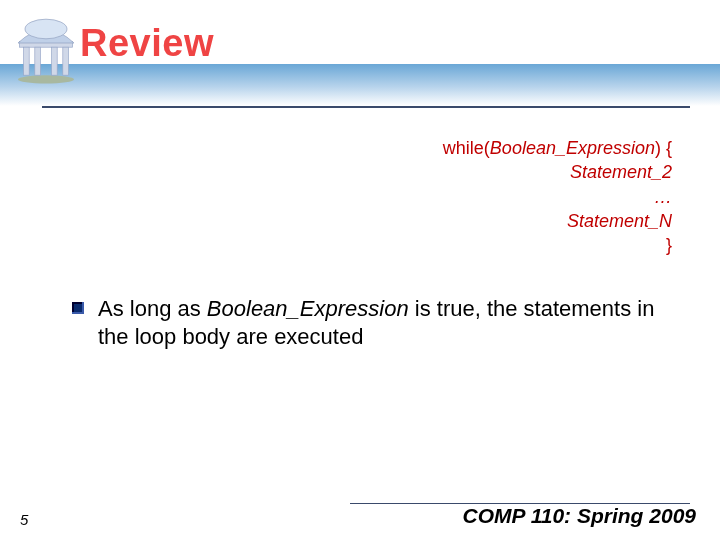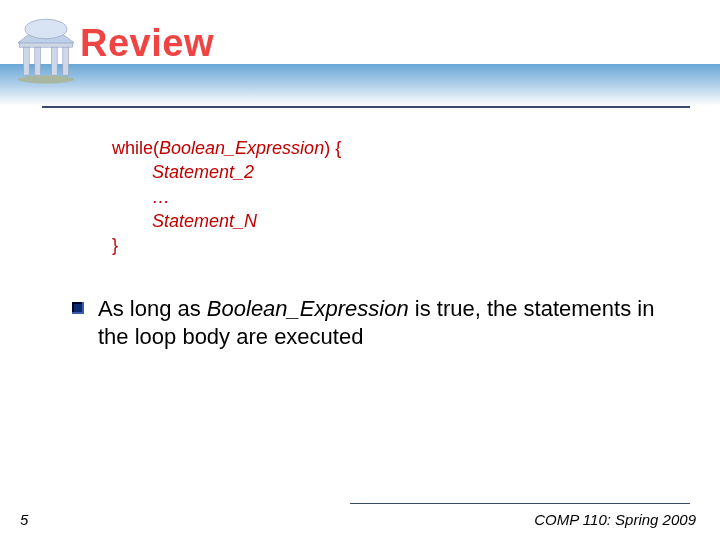--- a/index.html
+++ b/index.html
@@ -81,20 +81,21 @@
     box-shadow: inset -2px -2px 0 #3a5aaa, inset 2px 2px 0 #000030;
   }
   .bold { font-weight: 700; }
   .italic { font-style: italic; }
   
   .code {
     margin: 6px 0 18px 40px;
     font-size: 18px;
     line-height: 1.35;
     font-family: Verdana, Arial, sans-serif;
+    text-align: right;
   }
   .code .kw   { color: #c00000; }  
   .code .arg  { color: #c00000; font-style: italic; }
   .code .stmt { color: #c00000; font-style: italic; display:block; padding-left: 40px; }
   .code .brace{ color: #c00000; }
   
   .footer-rule {
     position: absolute;
     bottom: 36px;
     left: 350px;
@@ -107,23 +108,23 @@
     bottom: 12px;
     left: 20px;
     font-size: 15px;
     font-style: italic;
     color: #000;
   }
   .course {
     position: absolute;
     bottom: 12px;
     right: 24px;
-    font-size: 15px;
+    font-size: 21px;
     font-style: italic;
-    font-weight: 400;
+    font-weight: 700;
     color: #000;
   }
   .bullet2 { margin-top: 38px; }
 </style>
 </head>
 <body>
 
 <div class="slide">
 
   <div class="header-band"></div>

